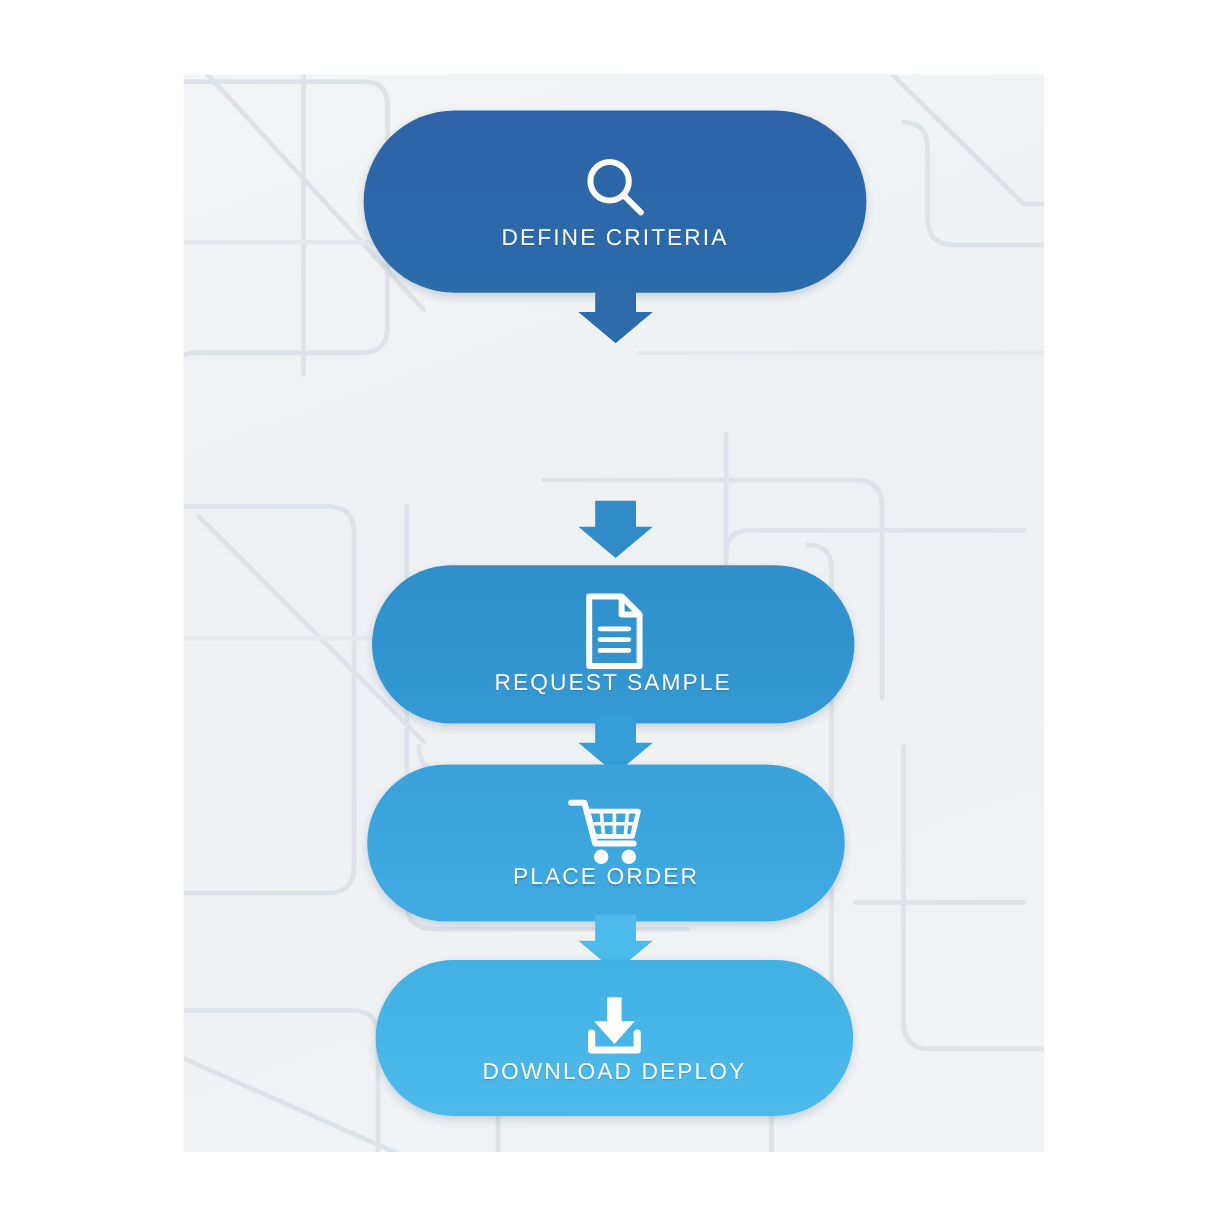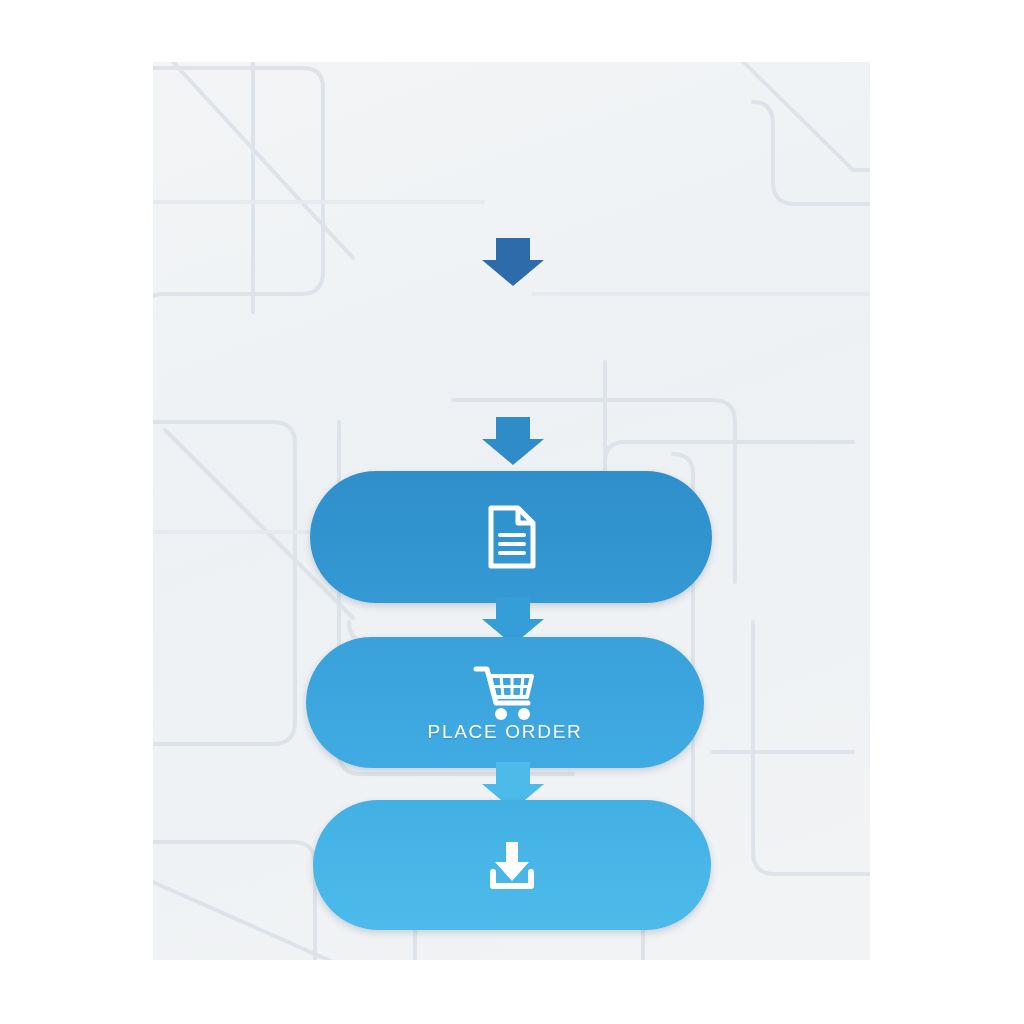--- a/index.html
+++ b/index.html
@@ -115,20 +115,30 @@
 
         <path d="M -30 140 L 330 140" stroke="#e6eaee"></path>
         <path d="M 380 232 L 760 232" stroke="#e6eaee"></path>
         <path d="M -30 470 L 260 470" stroke="#e6eaee"></path>
       </g>
     </svg>
   </div>
 
   <div id="flow">
 
+    <div class="step" style="left:303px; top:92px; width:419px; height:152px;
+                background:linear-gradient(180deg,#2f63a8 0%,#2a6cab 100%);">
+      <span class="step-icon">
+        <svg width="62" height="62" viewBox="0 0 62 62" fill="none" stroke="#ffffff" stroke-width="5" stroke-linecap="round">
+          <circle cx="26" cy="25" r="16"></circle>
+          <line x1="38" y1="37" x2="52" y2="51"></line>
+        </svg>
+      </span>
+      <span class="step-label">DEFINE CRITERIA</span>
+    </div>
 
     <div class="connector" style="left:482px; top:238px; width:62px; height:48px;">
       <svg width="62" height="48" viewBox="0 0 62 48">
         <polygon points="14,0 48,0 48,22 62,22 31,48 0,22 14,22" fill="#2e6bab"></polygon>
       </svg>
     </div>
 
 
     <div class="connector" style="left:482px; top:417px; width:62px; height:48px;">
       <svg width="62" height="48" viewBox="0 0 62 48">
@@ -142,20 +152,21 @@
         <svg width="56" height="66" viewBox="0 0 56 66">
           <path d="M8 4 H35 L50 19 V62 H8 Z" fill="none" stroke="#ffffff" stroke-width="5" stroke-linejoin="round"></path>
           <path d="M35 4 V19 H50" fill="none" stroke="#ffffff" stroke-width="5" stroke-linejoin="round"></path>
           <g stroke="#ffffff" stroke-width="4" stroke-linecap="round">
             <line x1="17" y1="31" x2="41" y2="31"></line>
             <line x1="17" y1="40" x2="41" y2="40"></line>
             <line x1="17" y1="49" x2="41" y2="49"></line>
           </g>
         </svg>
       </span>
+      <span class="step-label">REQUEST SAMPLE</span>
     </div>
 
     <div class="connector" style="left:482px; top:597px; width:62px; height:48px;">
       <svg width="62" height="48" viewBox="0 0 62 48">
         <polygon points="14,0 48,0 48,22 62,22 31,48 0,22 14,22" fill="#359dd7"></polygon>
       </svg>
     </div>
 
     <div class="step" style="left:306px; top:637px; width:398px; height:131px;
                 background:linear-gradient(180deg,#3aa1da 0%,#40abe2 100%);">
@@ -183,16 +194,17 @@
     </div>
 
     <div class="step" style="left:313px; top:800px; width:398px; height:130px;
                 background:linear-gradient(180deg,#43b0e4 0%,#4cbbea 100%);">
       <span class="step-icon">
         <svg width="58" height="58" viewBox="0 0 58 58">
           <polygon points="23,6 35,6 35,26 46,26 29,45 12,26 23,26" fill="#ffffff"></polygon>
           <path d="M10 36 V50 H48 V36" fill="none" stroke="#ffffff" stroke-width="6" stroke-linecap="round" stroke-linejoin="round"></path>
         </svg>
       </span>
+      <span class="step-label">DOWNLOAD DEPLOY</span>
     </div>
 
   </div>
 </div>
 
 </body></html>

